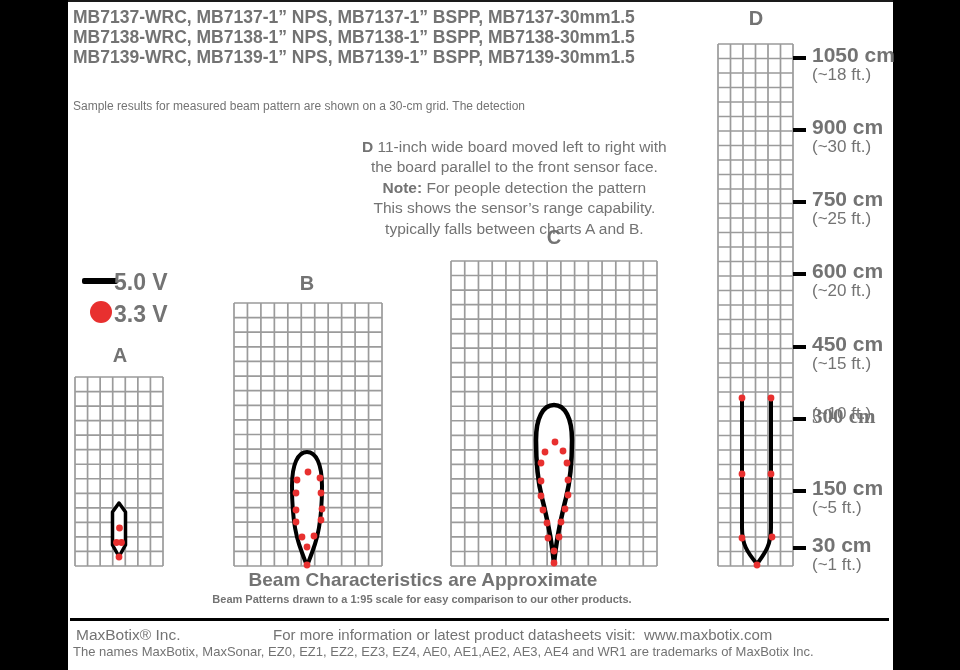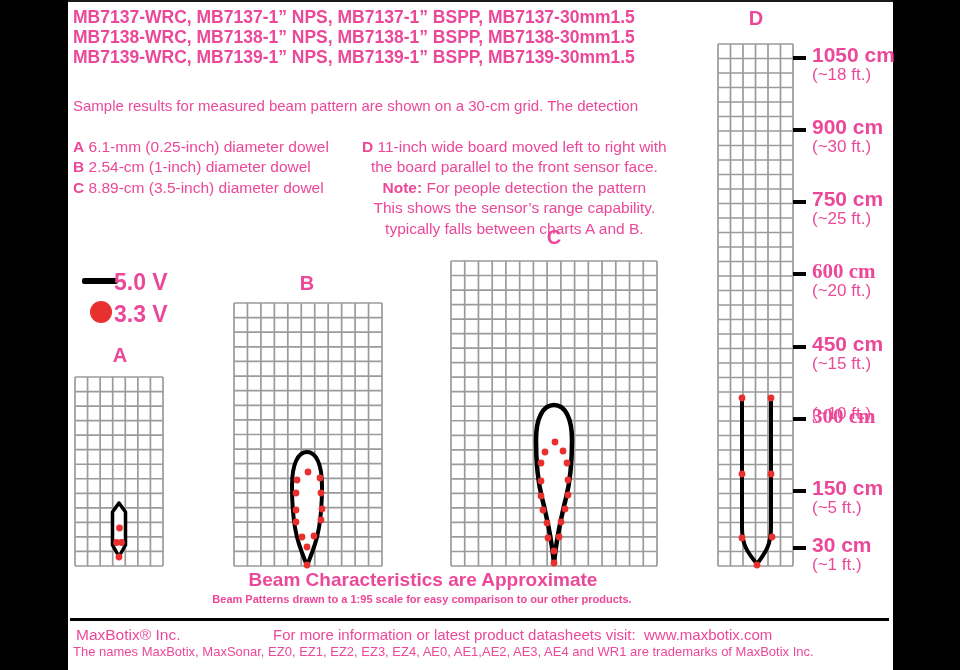--- a/index.html
+++ b/index.html
@@ -1,24 +1,24 @@
 <!DOCTYPE html>
 <html><head>
 <meta charset="utf-8">
 <style>
   html,body{margin:0;padding:0;background:#000;}
   .canvas{position:relative;width:960px;height:670px;background:#000;overflow:hidden;
-          font-family:"Liberation Sans",sans-serif;color:#ec4899;}
+          font-family:"Liberation Sans",sans-serif;color:#737373;}
   .band{position:absolute;top:0;height:670px;background:#000;}
   .band.left{left:0;width:68px;}
   .band.right{left:893px;width:67px;}
   .page{position:absolute;left:68px;top:0;width:825px;height:670px;background:#fff;}
   .topline{position:absolute;left:0;top:0;width:100%;height:2px;background:#1a1a1a;}
   .title{position:absolute;left:5px;top:7px;font-weight:bold;font-size:17.5px;line-height:20px;white-space:nowrap;}
-  .intro{position:absolute;left:5px;top:96px;font-size:15px;line-height:20.4px;white-space:nowrap;}
+  .intro{position:absolute;left:5px;top:96px;font-size:12px;line-height:20.4px;white-space:nowrap;}
   .items-left{position:absolute;left:5px;top:137px;font-size:15.5px;line-height:20.4px;white-space:nowrap;}
   .items-right{position:absolute;left:294px;top:137px;font-size:15.5px;line-height:20.4px;white-space:nowrap;text-align:center;}
   .legend-line{position:absolute;left:14px;top:278px;width:36px;height:6px;background:#000;border-radius:2px;}
   .legend-dot{position:absolute;left:22px;top:301px;width:22px;height:22px;border-radius:50%;}
   .legend-label{position:absolute;left:46px;font-weight:bold;font-size:23px;white-space:nowrap;}
   .chart-label{position:absolute;transform:translateX(-50%);font-weight:bold;font-size:20px;}
   svg.chart{position:absolute;overflow:visible;}
   .tick-dash{position:absolute;left:725px;width:13px;height:4px;background:#000;}
   .tick-cm{position:absolute;left:744px;font-weight:bold;font-size:21px;white-space:nowrap;}
   .tick-ft{position:absolute;left:744px;font-size:17px;white-space:nowrap;}
@@ -45,25 +45,20 @@
     <div class="title">
       <div>MB7137-WRC, MB7137-1” NPS, MB7137-1” BSPP, MB7137-30mm1.5</div>
       <div>MB7138-WRC, MB7138-1” NPS, MB7138-1” BSPP, MB7138-30mm1.5</div>
       <div>MB7139-WRC, MB7139-1” NPS, MB7139-1” BSPP, MB7139-30mm1.5</div>
     </div>
 
     <div class="intro">
       <div>Sample results for measured beam pattern are shown on a 30-cm grid. The detection</div>
     </div>
 
-    <div class="items-left">
-      <div><b>A</b><span> 6.1-mm (0.25-inch) diameter dowel</span></div>
-      <div><b>B</b><span> 2.54-cm (1-inch) diameter dowel</span></div>
-      <div><b>C</b><span> 8.89-cm (3.5-inch) diameter dowel</span></div>
-    </div>
 
     <div class="items-right">
       <div><b>D</b><span> 11-inch wide board moved left to right with</span></div>
       <div>the board parallel to the front sensor face.</div>
       <div><b>Note:</b><span> For people detection the pattern</span></div>
       <div>This shows the sensor’s range capability.</div>
       <div>typically falls between charts A and B.</div>
     </div>
 
     <div class="legend-line"></div>
@@ -139,21 +134,21 @@
         <div class="tick-dash" style="top: 56px;"></div>
         <div class="tick-cm" style="top: 43px;">1050 cm</div>
         <div class="tick-ft" style="top: 65px;">(~18 ft.)</div>
         <div class="tick-dash" style="top: 128px;"></div>
         <div class="tick-cm" style="top: 115px;">900 cm</div>
         <div class="tick-ft" style="top: 137px;">(~30 ft.)</div>
         <div class="tick-dash" style="top: 200px;"></div>
         <div class="tick-cm" style="top: 187px;">750 cm</div>
         <div class="tick-ft" style="top: 209px;">(~25 ft.)</div>
         <div class="tick-dash" style="top: 272px;"></div>
-        <div class="tick-cm" style="top: 259px; font-family: Liberation Serif, serif;">600 cm</div>
+        <div class="tick-cm" style="top: 259px;">600 cm</div>
         <div class="tick-ft" style="top: 281px;">(~20 ft.)</div>
         <div class="tick-dash" style="top: 345px;"></div>
         <div class="tick-cm" style="top: 332px;">450 cm</div>
         <div class="tick-ft" style="top: 354px;">(~15 ft.)</div>
         <div class="tick-dash" style="top: 417px;"></div>
         <div class="tick-cm" style="top: 404px; font-family: Liberation Serif, serif;">300 cm</div>
         <div class="tick-ft" style="top: 404px;">(~10 ft.)</div>
         <div class="tick-dash" style="top: 489px;"></div>
         <div class="tick-cm" style="top: 476px;">150 cm</div>
         <div class="tick-ft" style="top: 498px;">(~5 ft.)</div>

